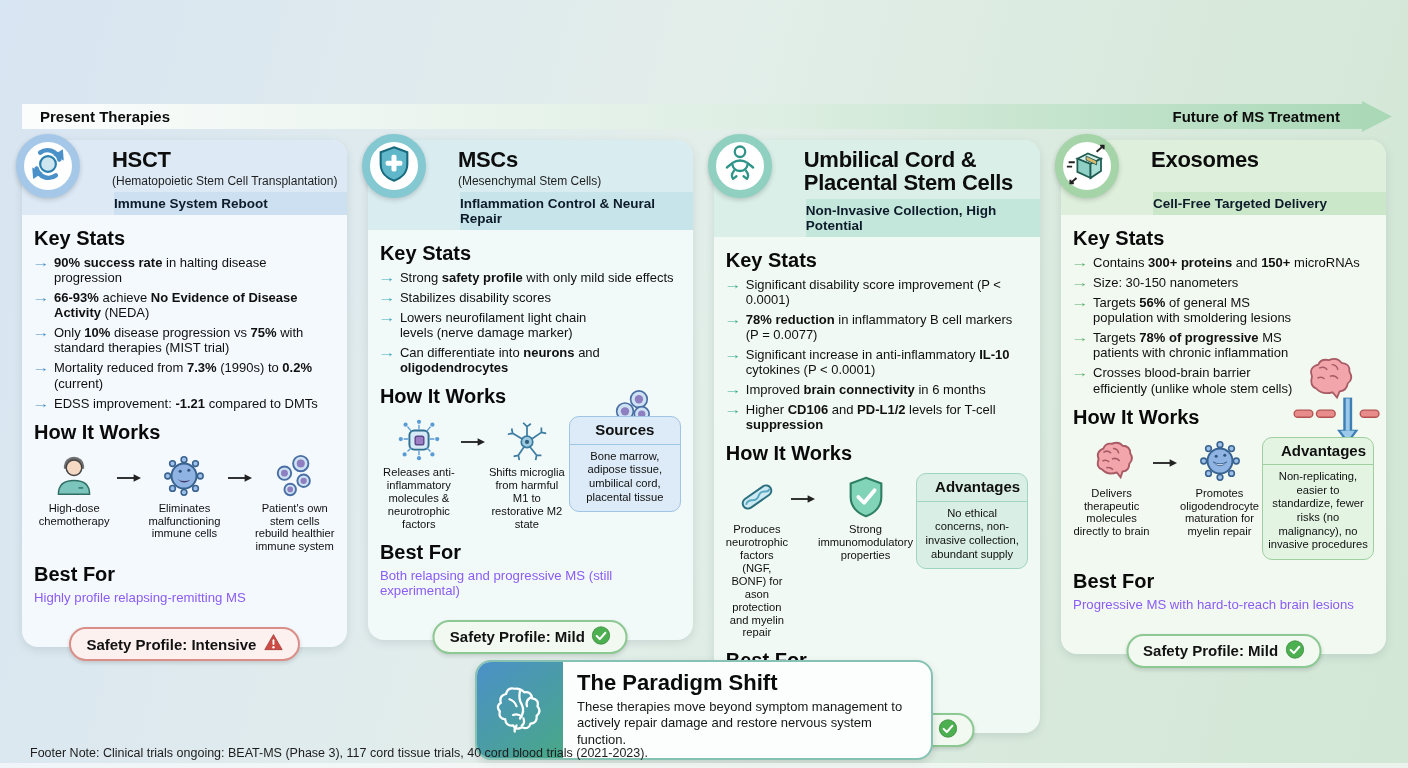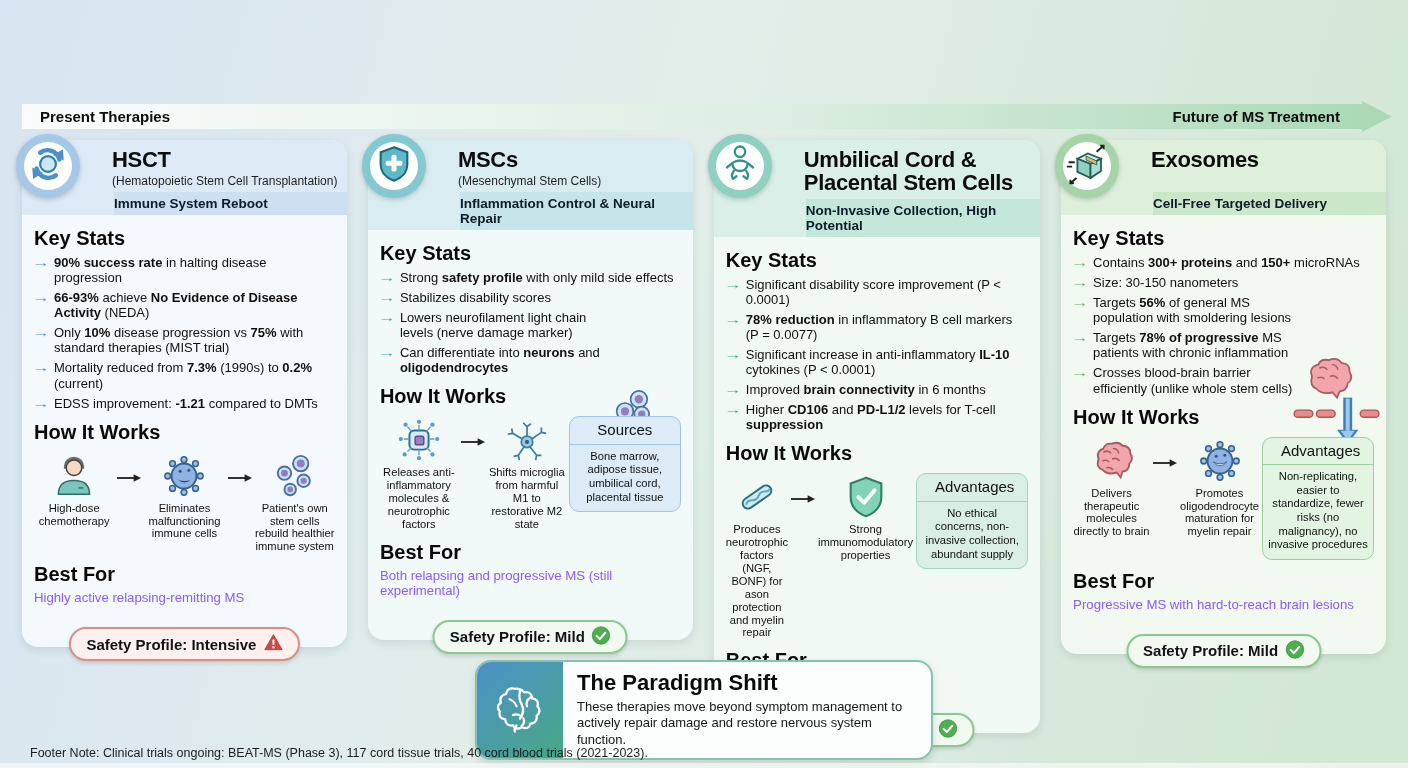--- a/index.html
+++ b/index.html
@@ -33,21 +33,21 @@
   .sec{font-size:20px;font-weight:700;margin:10px 0 4px;color:#0a0a0a;}
   .stats{list-style:none;margin:0;padding:0;}
   .stats li{display:flex;gap:7px;margin:5px 0;font-size:13px;line-height:1.16;color:#101010;position:relative;z-index:1;}
   .sarr{color:var(--arrow);font-weight:700;flex:none;display:inline-block;transform:scaleX(1.35);}
   .hiw{display:flex;align-items:flex-start;gap:3px;margin-top:8px;position:relative;z-index:1;}
   .step{flex:1 1 0;text-align:center;font-size:11.2px;line-height:1.15;color:#101010;}
   .step .icn-wrap{display:flex;justify-content:center;align-items:center;height:48px;margin-bottom:2px;}
   .step-arrow{flex:none;margin-top:17px;}
   .sidebox{flex:0 0 112px;background:var(--boxbg);border:1.5px solid var(--boxbd);border-radius:10px;
     text-align:center;font-size:11.2px;line-height:1.22;color:#101010;overflow:hidden;}
-  .sidebox .bh{font-weight:400;font-size:15px;padding:4px 18px;border-bottom:1.5px solid var(--boxbd);}
+  .sidebox .bh{font-weight:700;font-size:15px;padding:4px 18px;border-bottom:1.5px solid var(--boxbd);}
   .sidebox .bb{padding:5px 5px 7px;}
   .bestfor-p{margin:2px 0 0;font-size:13.2px;color:#8b5cf6;}
   .badge{position:absolute;left:50%;bottom:-14px;transform:translateX(-50%);
     display:flex;align-items:center;gap:7px;padding:4px 15px;border-radius:999px;
     font-weight:700;font-size:15px;white-space:nowrap;box-shadow:0 2px 4px rgba(0,0,0,.14);color:#121212;}
   .badge.warning{background:#fdf1f0;border:2px solid #d98f87;}
   .badge.ok{background:#f1f9f1;border:2px solid #8cc892;}
   .illu{position:absolute;right:4px;z-index:0;}
   .card.mscs .illu{top:158px;}
   .card.exosomes .illu{top:138px;}
@@ -170,21 +170,21 @@
                   <circle cx="30" cy="11" r="4.2" fill="#8d7fc0"></circle>
                   <circle cx="13" cy="21" r="3.6" fill="#8d7fc0"></circle>
                   <circle cx="33" cy="29" r="3.3" fill="#8d7fc0"></circle>
                   <circle cx="19" cy="38" r="3" fill="#8d7fc0"></circle>
                 </svg>
               </span>
               <div>Patient's own stem cells rebuild healthier immune system</div>
             </div>
           </div>
           <h3 class="sec">Best For</h3>
-          <p class="bestfor-p">Highly active relapsing-remitting MS</p>
+          <p class="bestfor-p">Highly profile relapsing-remitting MS</p>
         </div>
         <div class="badge warning">
           <span>Safety Profile: Intensive</span>
           <span class="badge-icn"><svg viewBox="0 0 24 24" width="19" height="19">
               <path d="M12 2 L23 21 H1 Z" fill="#cc4b45" stroke="#a33a35" stroke-width="1"></path>
               <rect x="10.8" y="8" width="2.4" height="7" rx="1.2" fill="#fff"></rect>
               <circle cx="12" cy="18" r="1.5" fill="#fff"></circle>
             </svg></span>
         </div>
       </section>

